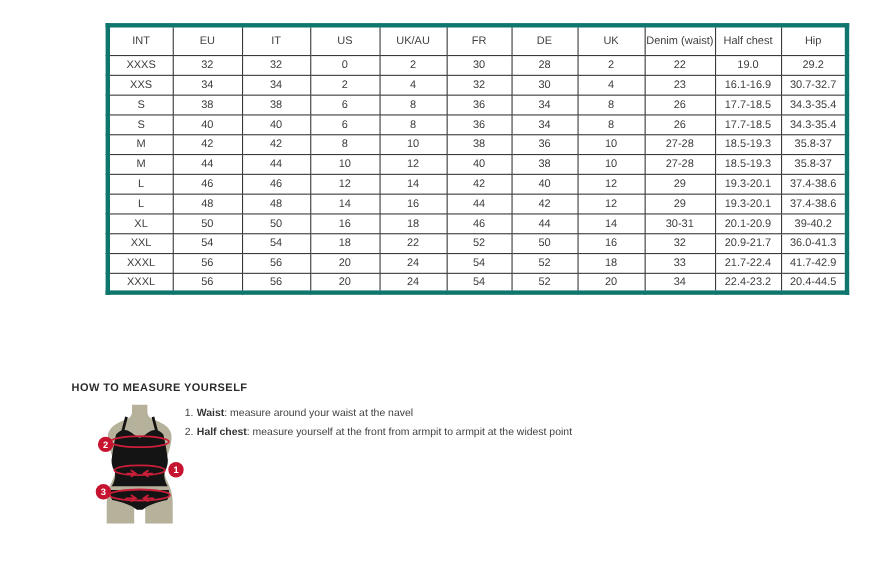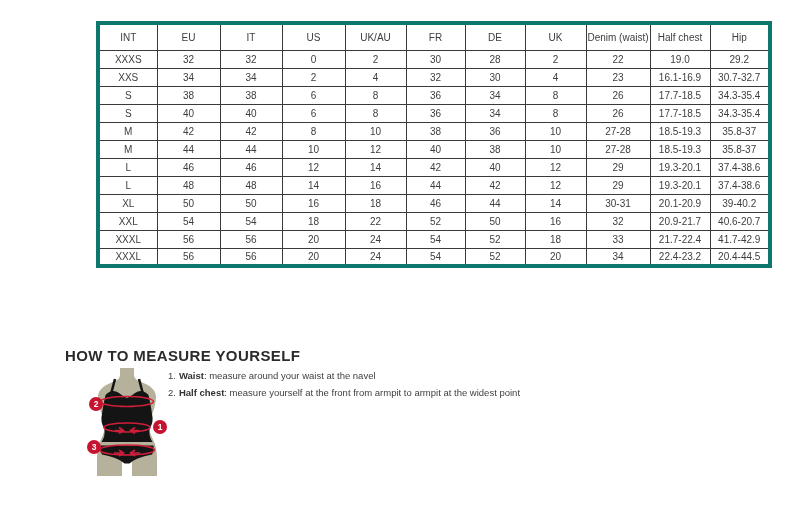--- a/index.html
+++ b/index.html
@@ -22,21 +22,21 @@
     text-align:center;vertical-align:middle;
     font-weight:400;padding:0;white-space:nowrap;
     overflow:hidden;
   }
   .size-table thead tr{height:27px;}
   .size-table tbody tr{height:18px;}
 
   
   .measure-title{
     position:absolute;left:65px;top:347px;
-    font-size:15px;font-weight:700;letter-spacing:.4px;
+    font-size:10px;font-weight:700;letter-spacing:.4px;
     color:#2b2b2b;
   }
   .figure-wrap{
     position:absolute;left:72px;top:366px;width:110px;height:112px;
   }
   .figure-wrap svg{display:block;width:110px;height:112px;}
   .instructions{
     position:absolute;left:168px;top:370px;
     display:flex;flex-direction:column;gap:6px;
     font-size:9.5px;line-height:11px;color:#3f3f3f;
@@ -198,21 +198,21 @@
         <td>XXL</td>
         <td>54</td>
         <td>54</td>
         <td>18</td>
         <td>22</td>
         <td>52</td>
         <td>50</td>
         <td>16</td>
         <td>32</td>
         <td>20.9-21.7</td>
-        <td>40.6-20.7</td>
+        <td>36.0-41.3</td>
       </tr>
       <tr>
         <td>XXXL</td>
         <td>56</td>
         <td>56</td>
         <td>20</td>
         <td>24</td>
         <td>54</td>
         <td>52</td>
         <td>18</td>

